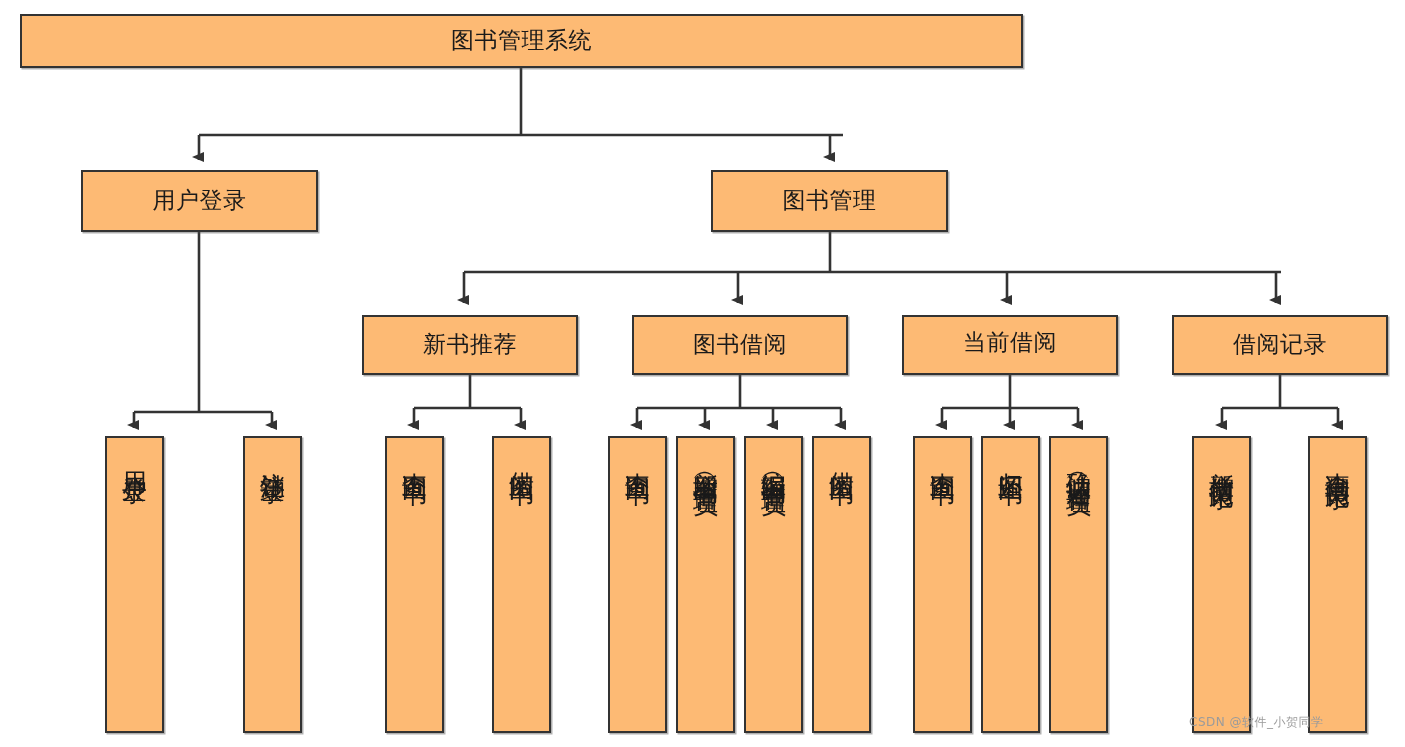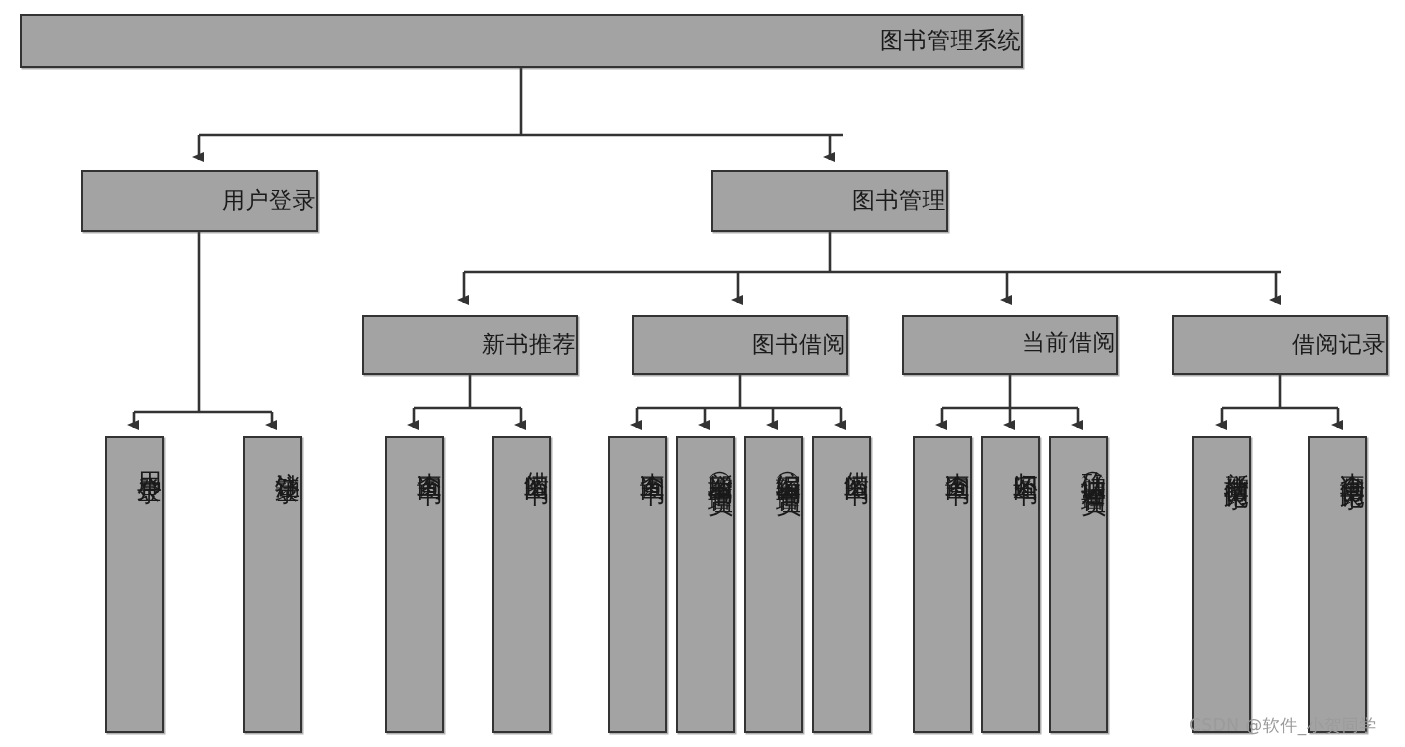--- a/index.html
+++ b/index.html
@@ -16,25 +16,25 @@
     width:1405px;height:747px;
   }
   svg.edges{
     position:absolute;left:0;top:0;
     width:1405px;height:747px;
     pointer-events:none;
   }
   .node{
     position:absolute;
     box-sizing:border-box;
-    background:#a3a3a3;
+    background:#fdba74;
     border:2px solid #333333;
     display:flex;
     align-items:center;
-    justify-content:flex-end;
+    justify-content:center;
     box-shadow:1.5px 1.5px 0 rgba(80,80,80,0.45);
   }
   .node .label{
     color:#1a1a1a;
     line-height:1.18;
     text-align:center;
     white-space:nowrap;
   }
   .node.horiz .label{
     font-size:23px;
@@ -50,21 +50,21 @@
   .node.vert .label{
     writing-mode:vertical-rl;
     text-orientation:upright;
     font-size:25px;
     letter-spacing:3px;
     line-height:1;
   }
   .watermark{
     position:absolute;
     left:1189px;top:714px;
-    font-size:17px;
+    font-size:12px;
     color:#9b9b9b;
     letter-spacing:0.5px;
     white-space:nowrap;
     font-family:"DejaVu Sans","Liberation Sans",sans-serif;
   }
 </style>
 </head>
 <body>
 
 <div id="diagram">

